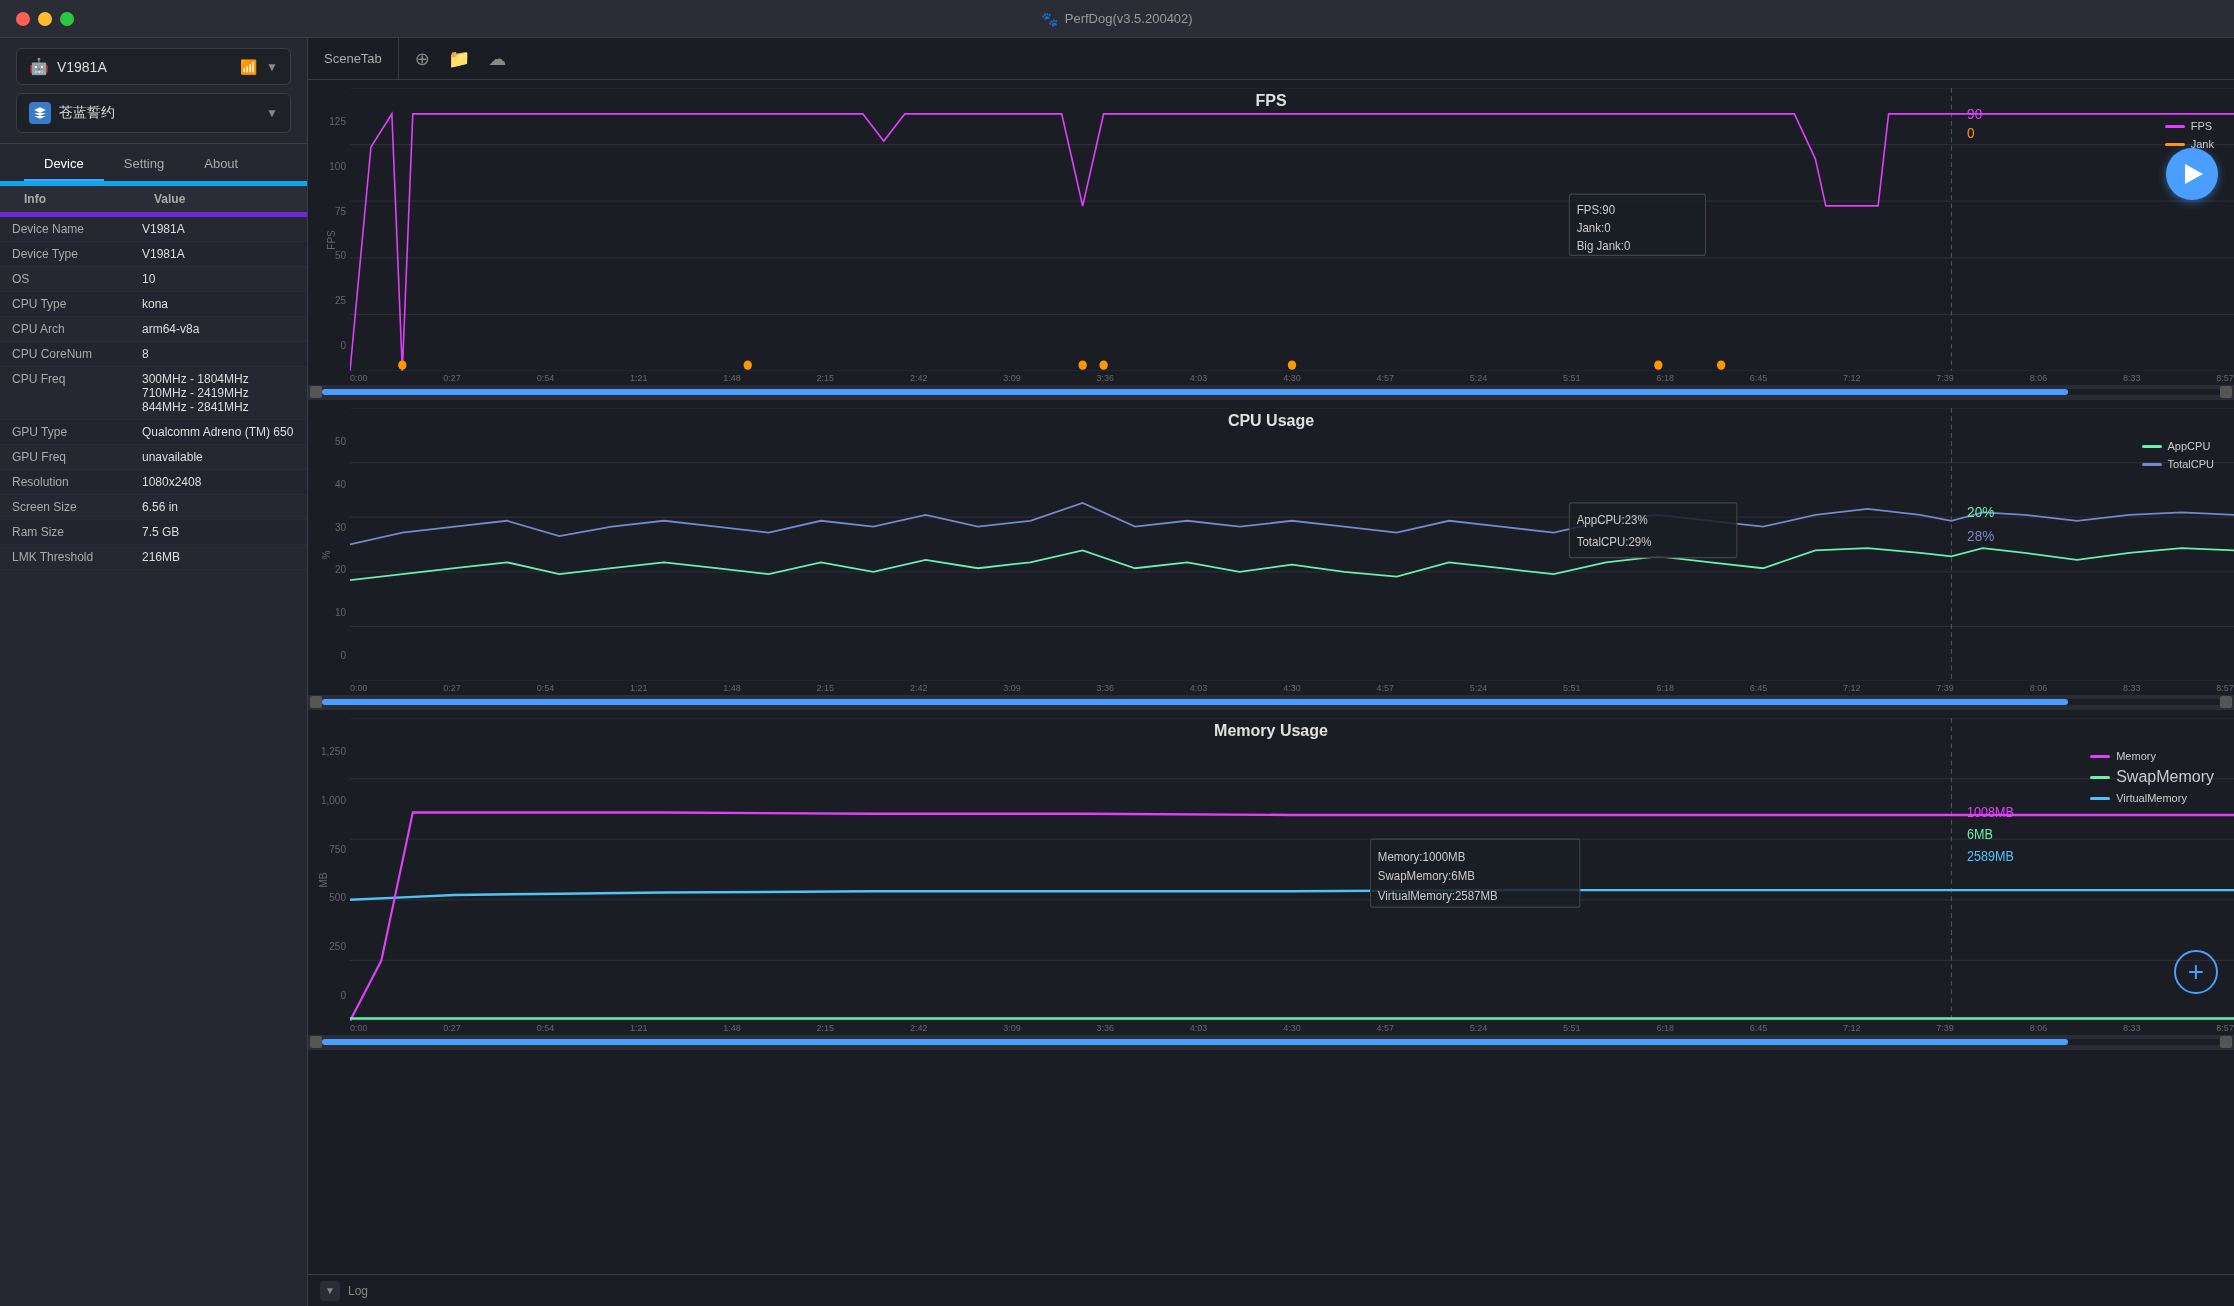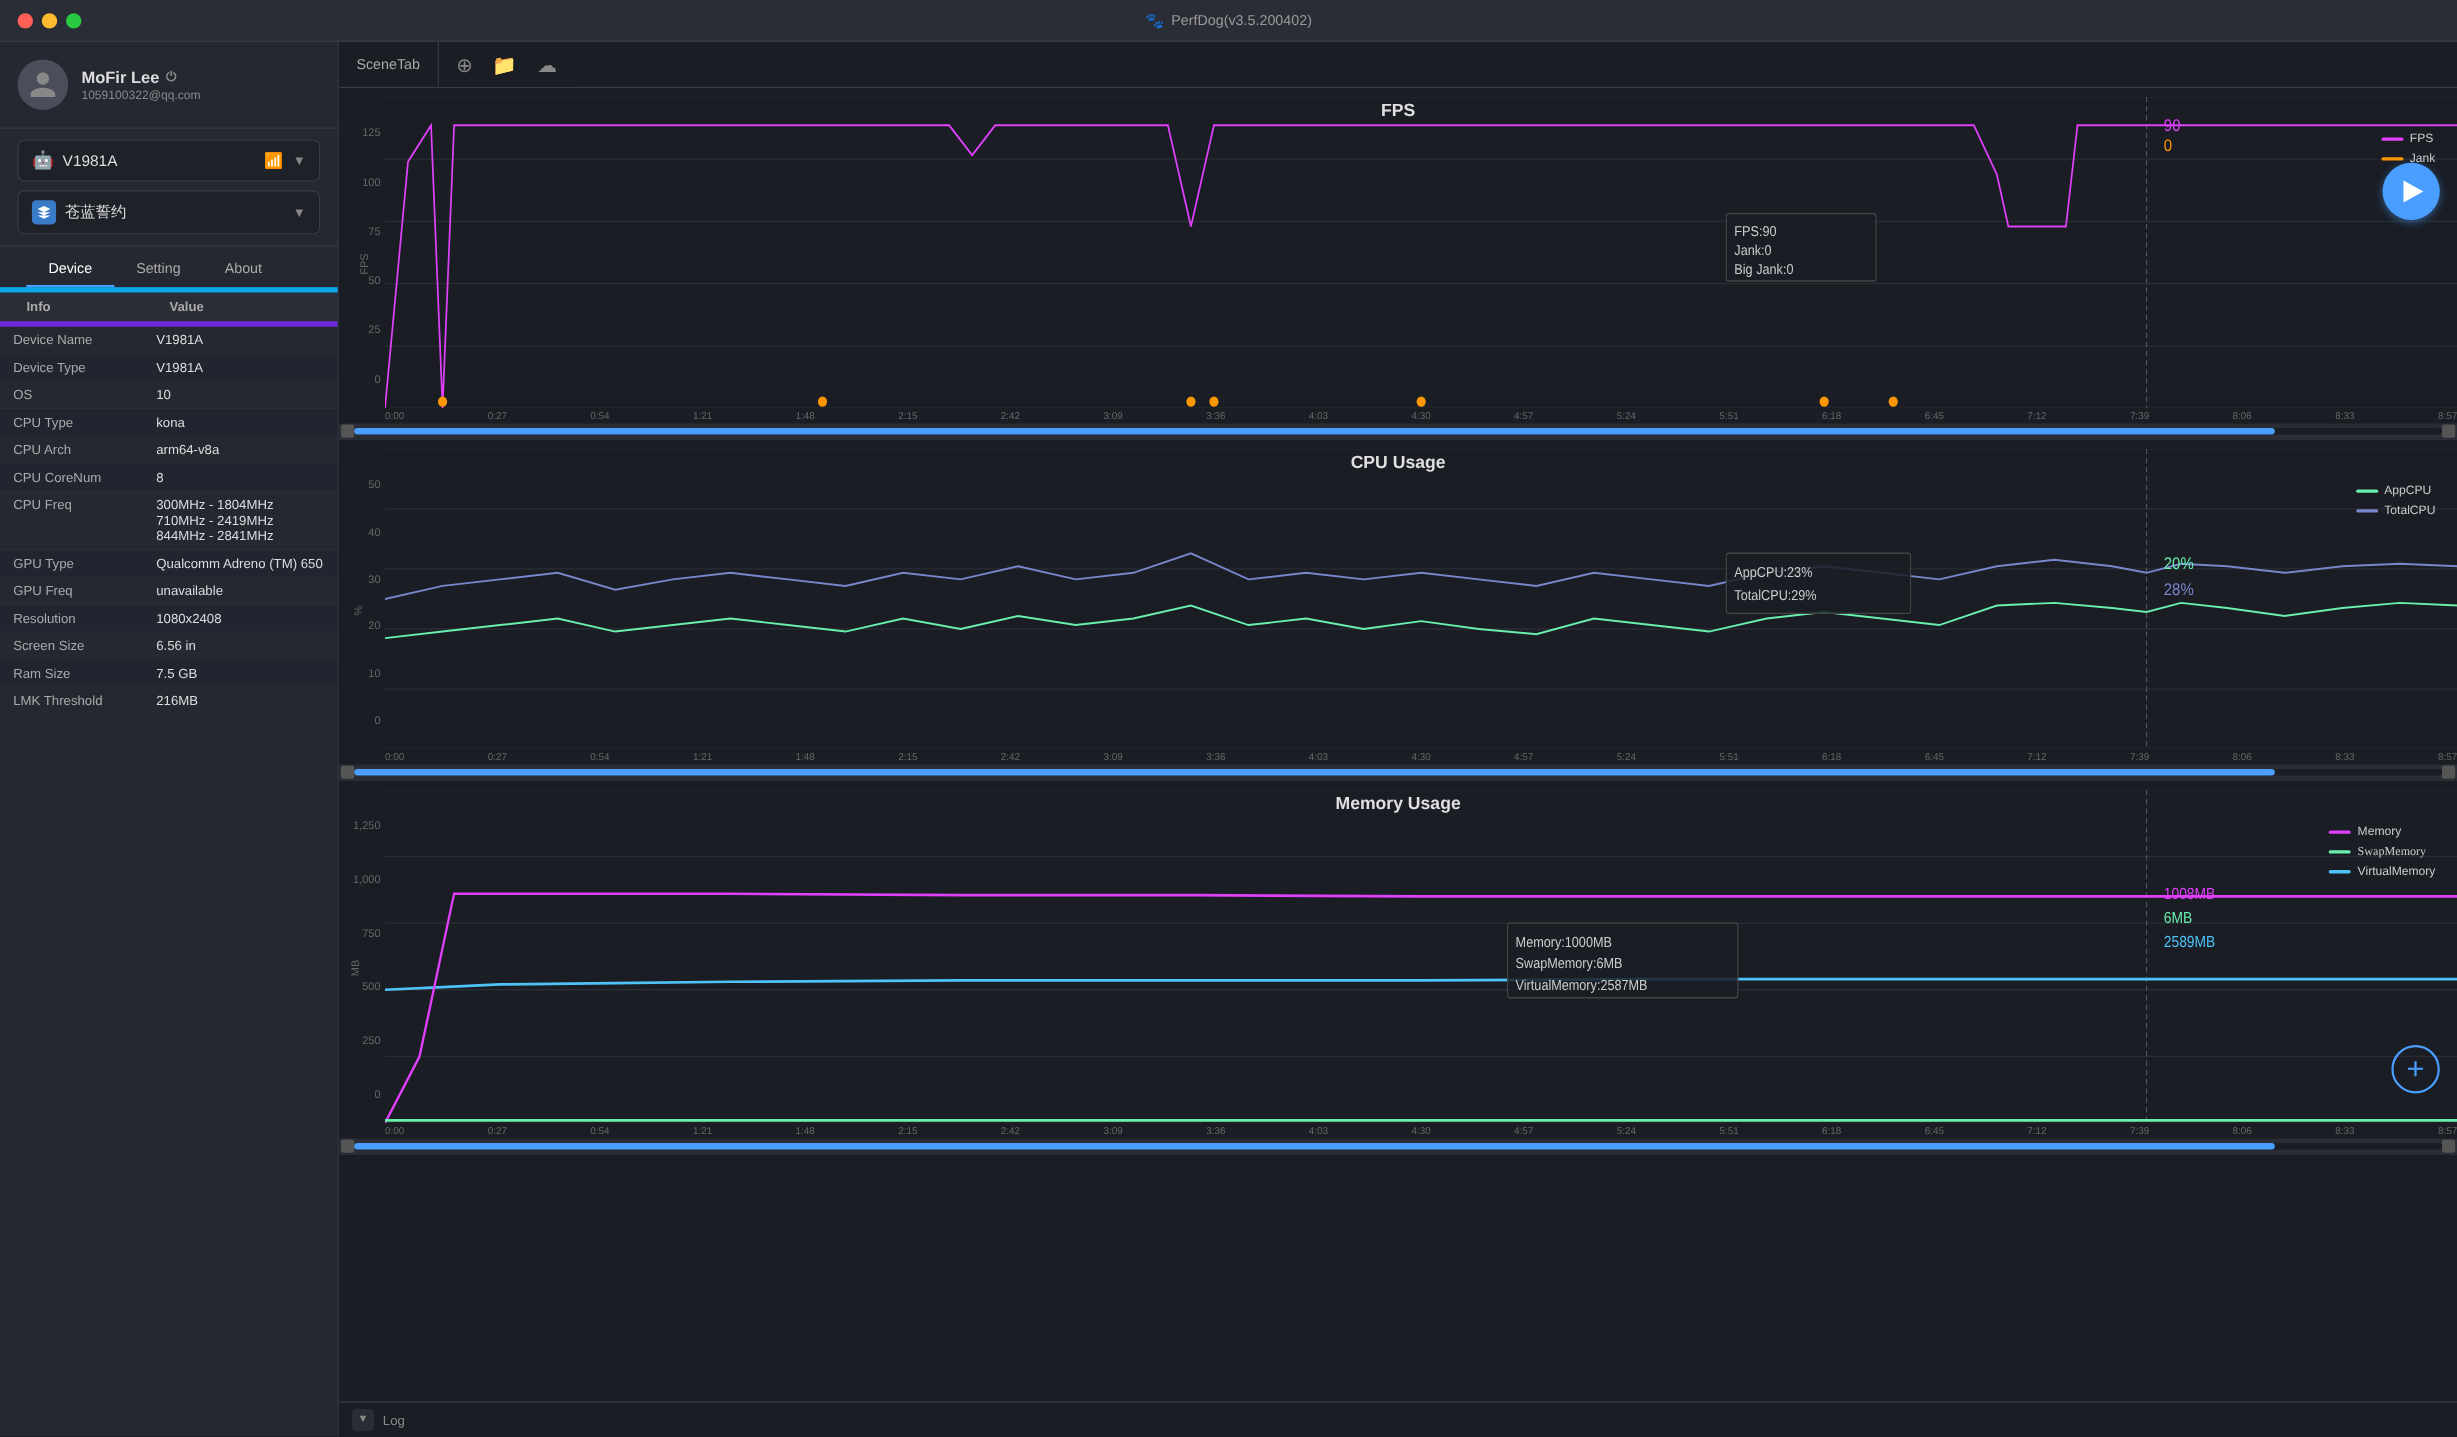--- a/index.html
+++ b/index.html
@@ -437,34 +437,20 @@
   <div class="titlebar-title">
     <span style="font-size:14px;">🐾</span>
     <span>PerfDog(v3.5.200402)</span>
   </div>
 </div>
 
 <div class="main-layout">
 
   <div class="sidebar">
 
-    <div class="user-section">
-      <div class="avatar">
-        <svg viewBox="0 0 24 24">
-          <path d="M12 12c2.7 0 4.8-2.1 4.8-4.8S14.7 2.4 12 2.4 7.2 4.5 7.2 7.2 9.3 12 12 12zm0 2.4c-3.2 0-9.6 1.6-9.6 4.8v2.4h19.2v-2.4c0-3.2-6.4-4.8-9.6-4.8z"></path>
-        </svg>
-      </div>
-      <div class="user-info">
-        <div class="user-name">
-          <span>MoFir Lee</span>
-          <span class="power-icon">⏻</span>
-        </div>
-        <div class="user-email">1059100322@qq.com</div>
-      </div>
-    </div>
 
     <div class="device-section">
       <div class="device-selector">
         <span class="android-icon">🤖</span>
         <span class="device-name">V1981A</span>
         <span class="wifi-icon">📶</span>
         <span class="chevron">▼</span>
       </div>
       <div class="app-selector">
         <div class="app-icon-box">
@@ -777,21 +763,21 @@
               <text x="1545" y="118" fill="#4fc3f7" font-size="12" font-family="Arial">2589MB</text>
             </svg>
           </div>
           <div style="position:absolute;right:20px;top:40px;display:flex;flex-direction:column;gap:6px;z-index:3;">
             <div style="display:flex;align-items:center;gap:6px;">
               <div style="width:20px;height:3px;background:#e040fb;border-radius:2px;"></div>
               <span style="font-size:11px;color:#ccc;">Memory</span>
             </div>
             <div style="display:flex;align-items:center;gap:6px;">
               <div style="width:20px;height:3px;background:#69f0ae;border-radius:2px;"></div>
-              <span style="font-size:11px;color:#ccc;font-family:Liberation Serif, serif;">SwapMemory</span>
+              <span style="font-size:16px;color:#ccc;">SwapMemory</span>
             </div>
             <div style="display:flex;align-items:center;gap:6px;">
               <div style="width:20px;height:3px;background:#4fc3f7;border-radius:2px;"></div>
               <span style="font-size:11px;color:#ccc;">VirtualMemory</span>
             </div>
           </div>
         </div>
         <div class="x-axis" style="font-size:9px;">
           <span>0:00</span>
             <span>0:27</span>

